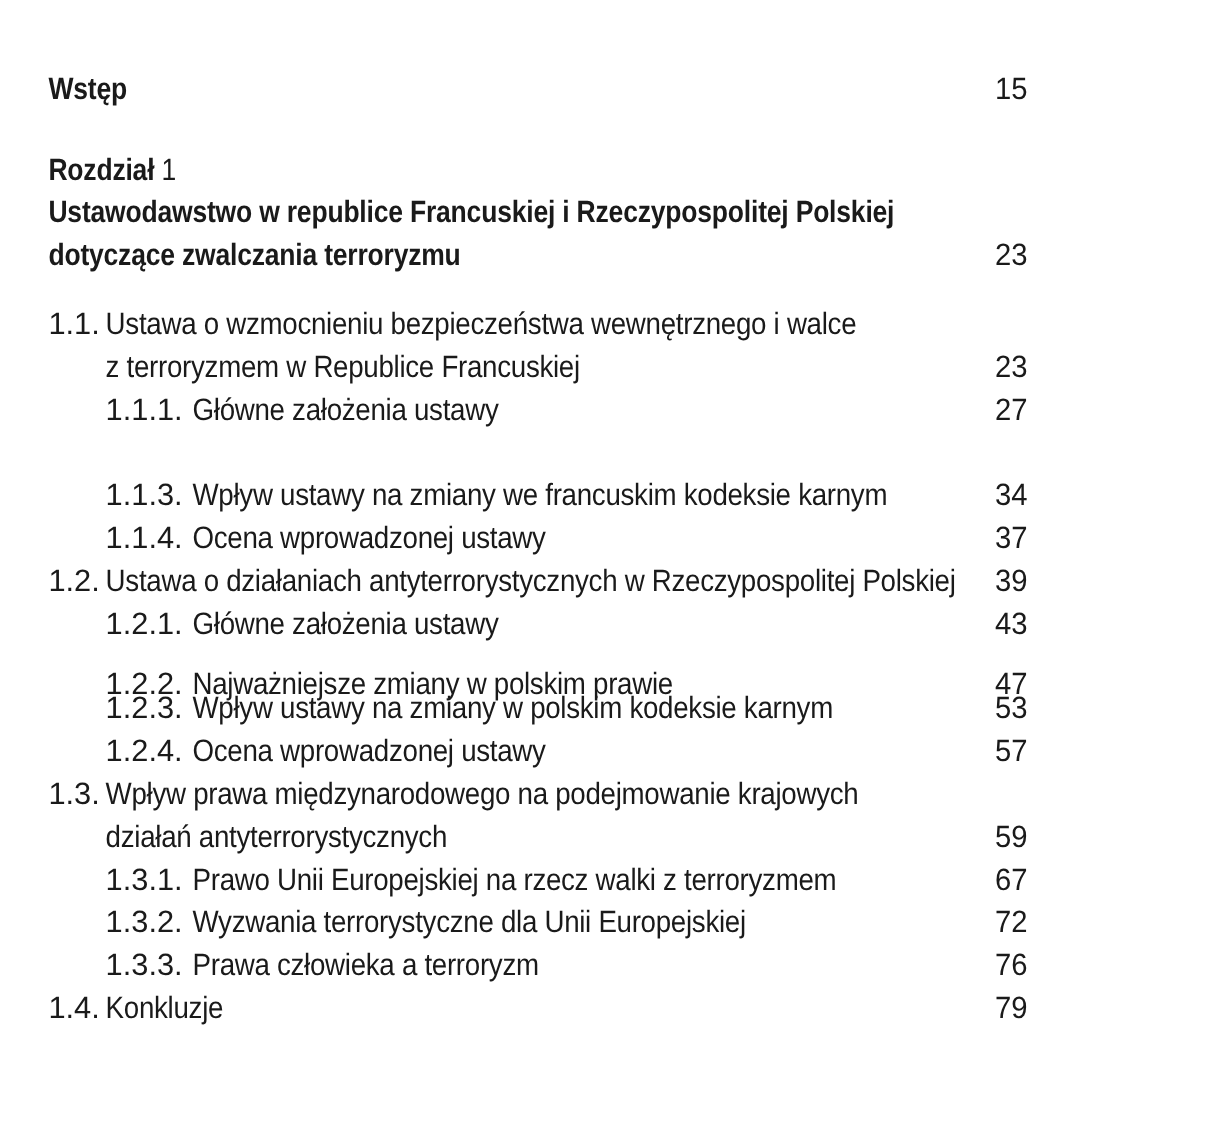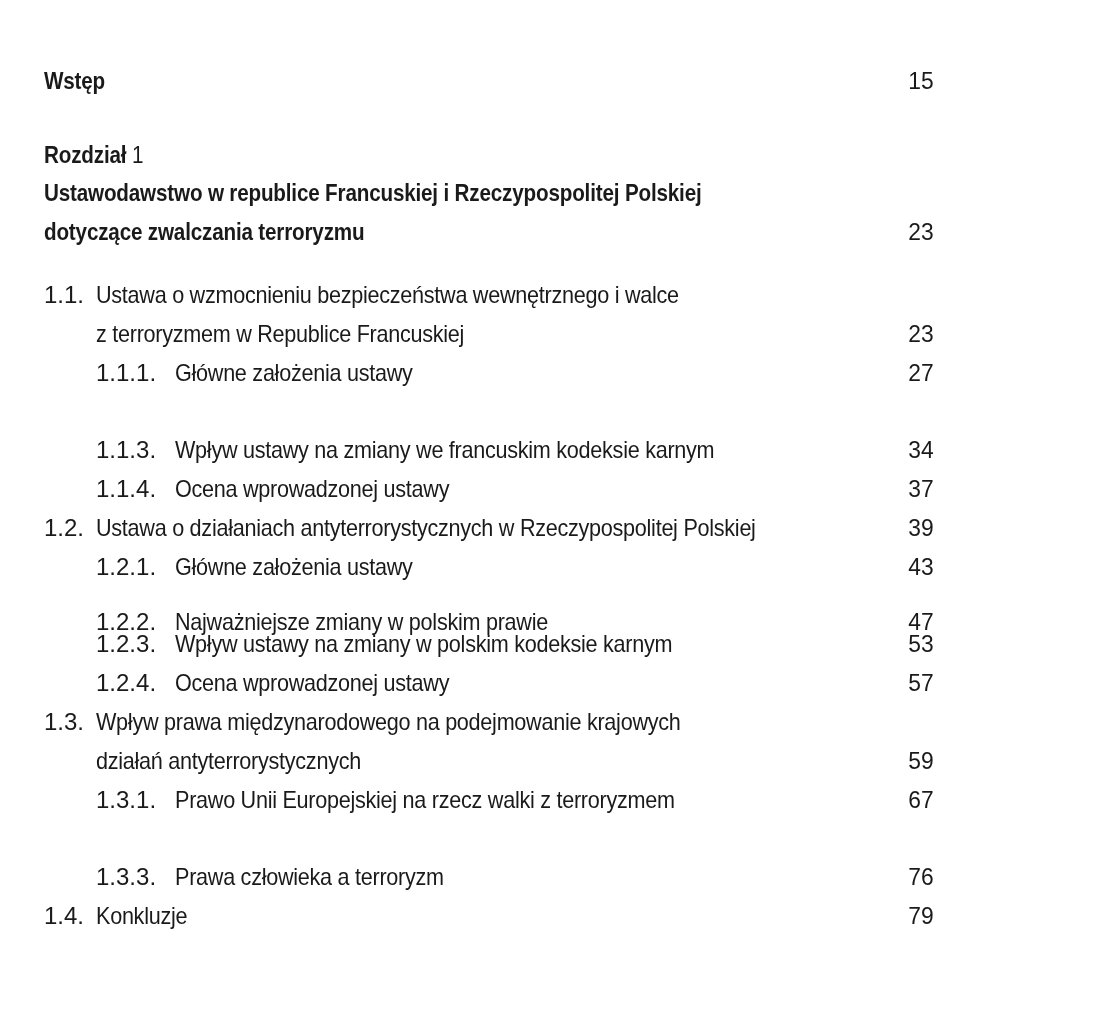--- a/index.html
+++ b/index.html
@@ -20,21 +20,21 @@
       left: 0;
       top: 0;
       width: 1106px;
       height: 1036px;
     }
     .row {
       position: absolute;
       left: 0;
       width: 1010px;
       height: 39px;
-      font-size: 24px;
+      font-size: 28px;
       line-height: 39px;
       white-space: nowrap;
     }
     .row .text {
       position: absolute;
       top: 0;
       letter-spacing: -0.3px;
       transform: scaleX(0.9);
       transform-origin: left center;
     }
@@ -144,20 +144,25 @@
   </div>
   <div class="row lvl1-cont" style="top:741px">
     <span class="text">działań antyterrorystycznych</span>
     <span class="page-num">59</span>
   </div>
   <div class="row lvl2" style="top:780px">
     <span class="num">1.3.1.</span>
     <span class="text">Prawo Unii Europejskiej na rzecz walki z terroryzmem</span>
     <span class="page-num">67</span>
   </div>
+  <div class="row lvl2" style="top:818px">
+    <span class="num">1.3.2.</span>
+    <span class="text">Wyzwania terrorystyczne dla Unii Europejskiej</span>
+    <span class="page-num">72</span>
+  </div>
   <div class="row lvl2" style="top:857px">
     <span class="num">1.3.3.</span>
     <span class="text">Prawa człowieka a terroryzm</span>
     <span class="page-num">76</span>
   </div>
 
   <div class="row lvl1" style="top:896px">
     <span class="num">1.4.</span>
     <span class="text">Konkluzje</span>
     <span class="page-num">79</span>

